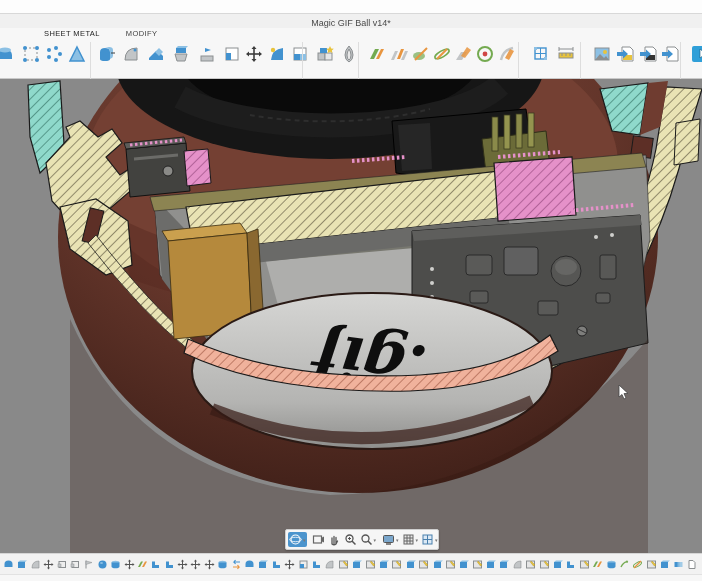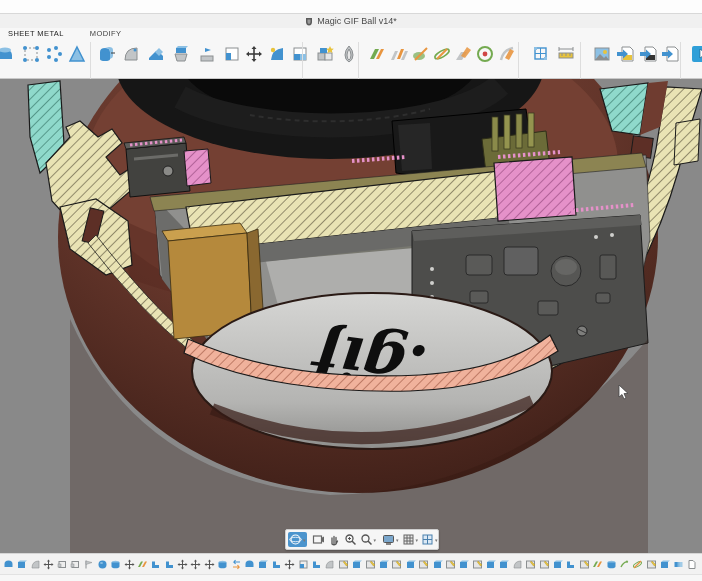--- a/index.html
+++ b/index.html
@@ -1,24 +1,24 @@
 <!DOCTYPE html>
 <html><head>
 <meta charset="utf-8">
 <style>
   html,body{margin:0;padding:0;}
   body{width:702px;height:581px;overflow:hidden;font-family:"Liberation Sans",sans-serif;background:#fff;position:relative;}
   
   #titlebar{position:absolute;left:0;top:0;width:702px;height:13px;background:#fdfdfd;border-bottom:1px solid #d8d8d8;}
-  #docbar{position:absolute;left:0;top:14px;width:702px;height:14px;background:#f0f0f0;border-bottom:1px solid #e0e0e0;display:flex;align-items:center;justify-content:center;gap:4px;}
+  #docbar{position:absolute;left:0;top:14px;width:702px;height:14px;background:#f0f0f0;border-bottom:1px solid #e0e0e0;display:flex;align-items:center;justify-content:center;gap:4px;flex-direction:column;}
   #docbar .doc-title{font-size:9px;color:#4a4a4a;}
   #ribbon{position:absolute;left:0;top:28px;width:702px;height:50px;background:#f7f7f7;border-bottom:1px solid #c9c9c9;}
   #tabs{position:absolute;left:0;top:1px;height:12px;display:flex;gap:26px;padding-left:8px;}
   .rtab{font-size:7.5px;color:#3f3f3f;letter-spacing:.4px;cursor:default;}
-  .rtab.active{color:#222;}
+  .rtab.active{color:#222;margin-left:36px;}
   #toolrow{position:absolute;left:0;top:15px;width:702px;height:24px;}
   .ticon{position:absolute;top:0;width:22px;height:22px;display:flex;align-items:center;justify-content:center;}
   .gsep{position:absolute;top:14px;width:1px;height:44px;background:#ddd;}
   .glabel{position:absolute;top:41px;transform:translateX(-50%);font-size:7px;color:#666;white-space:nowrap;}
   .glabel .car{font-size:5px;color:#888;}
   
   #viewport{position:absolute;left:0;top:79px;width:702px;height:474px;background:#898989;overflow:hidden;}
   
   #navbar{position:absolute;left:285px;top:450px;width:148px;height:19px;background:#f6f6f6;border:1px solid #cfcfcf;border-radius:2px;box-shadow:0 1px 2px rgba(0,0,0,.25);display:flex;align-items:center;padding:0 2px;gap:1px;}
   .nbtn{height:15px;display:flex;align-items:center;justify-content:center;padding:0 1px;border-radius:2px;}

